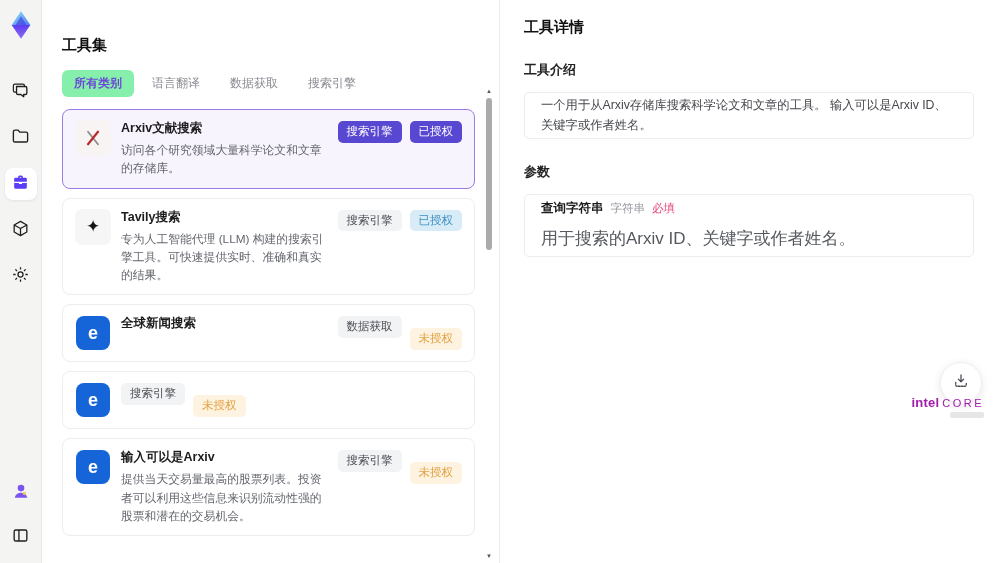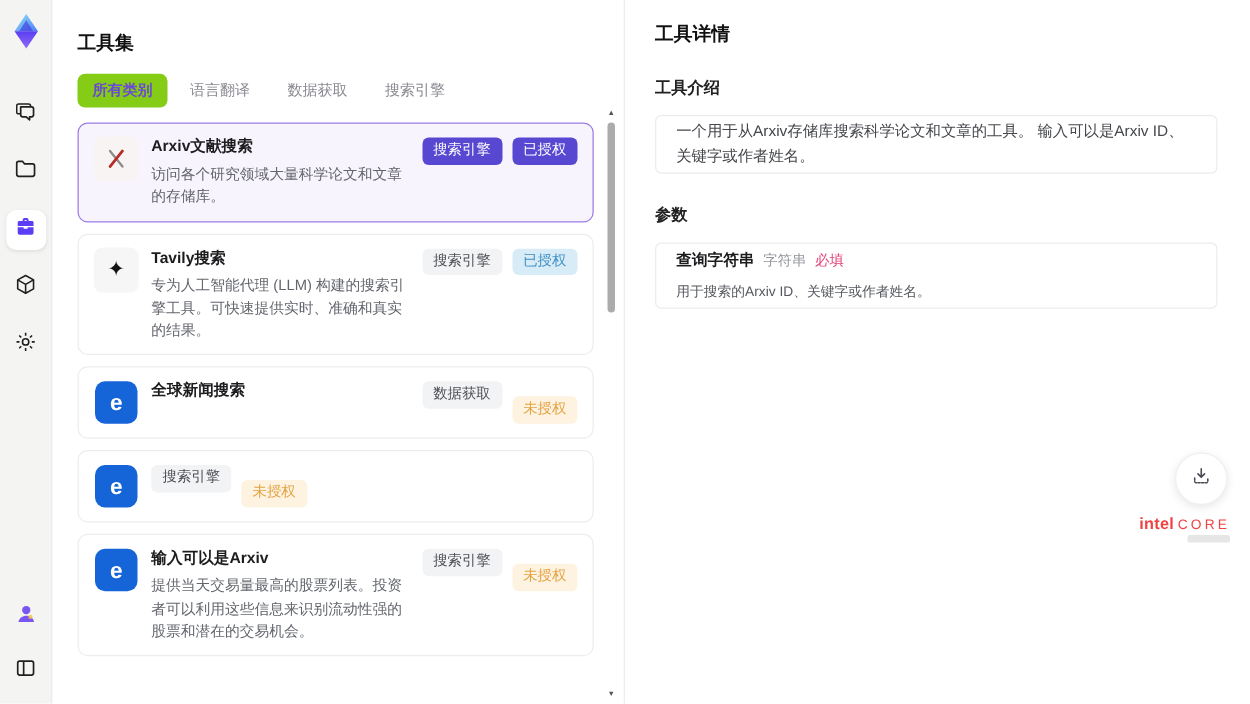--- a/index.html
+++ b/index.html
@@ -21,29 +21,29 @@
     width:32px; height:32px; display:flex; align-items:center; justify-content:center;
     border-radius:8px; cursor:pointer;
   }
   .rail-btn.active { background:#ffffff; box-shadow:0 1px 3px rgba(0,0,0,.08); }
   .rail-spacer { flex:1; }
   .rail-bottom { display:flex; flex-direction:column; align-items:center; gap:12px; }
 
   
   .list-panel {
     width:458px; height:563px; background:#fff; border-right:1px solid #ececec;
-    position:relative; padding:25px 24px 0 20px; flex-shrink:0;
+    position:relative; padding:36px 24px 0 20px; flex-shrink:0;
   }
   .panel-title { font-size:15px; font-weight:bold; color:#111; }
   .tabs { display:flex; align-items:center; gap:6px; margin-top:15px; }
   .tab {
     font-size:12px; color:#8a8a92; padding:5px 12px; border-radius:6px; cursor:pointer;
     white-space:nowrap;
   }
-  .tab.active { background:#84cc16; color:#6c48d6; font-weight:bold; }
+  .tab.active { background:#86efac; color:#6c48d6; font-weight:bold; }
 
   .tool-list { margin-top:12px; display:flex; flex-direction:column; gap:9px; }
   .tool-card {
     background:#fff; border:1px solid #ededf1; border-radius:8px;
     padding:10px 12px; display:flex; gap:10px; cursor:pointer;
   }
   .tool-card.selected { background:#f8f4fe; border:1.5px solid #9b7ce8; }
   .tool-icon {
     width:36px; height:36px; border-radius:7px; background:#f6f6f6;
     display:flex; align-items:center; justify-content:center; flex-shrink:0;
@@ -80,30 +80,30 @@
   .detail-title { font-size:15px; font-weight:bold; color:#111; }
   .section-heading { font-size:13px; font-weight:bold; color:#222; margin-top:24px; }
   .detail-card {
     margin-top:13px; border:1px solid #ececee; border-radius:5px; background:#fff;
     padding:3px 16px; font-size:12.3px; color:#45474c; line-height:1.6;
   }
   .param-line { display:flex; align-items:baseline; gap:7px; }
   .param-name { font-size:12.5px; font-weight:bold; color:#1c1c1e; }
   .param-type { font-size:11.5px; color:#94969c; }
   .param-required { font-size:11.5px; color:#e0457b; }
-  .param-desc { font-size:11px; color:#55585e; margin-top:7px; }
+  .param-desc { font-size:17px; color:#55585e; margin-top:7px; }
 
   
   .download-fab {
     position:absolute; right:18px; bottom:38px; width:42px; height:42px; border-radius:50%;
     background:#fff; border:1px solid #f0f0f0; box-shadow:0 2px 8px rgba(0,0,0,.10);
     display:flex; align-items:center; justify-content:center; cursor:pointer;
   }
   .intel-brand {
-    position:absolute; right:16px; bottom:8px; text-align:right; color:#ef4444;
+    position:absolute; right:16px; bottom:24px; text-align:right; color:#a21caf;
     user-select:none;
   }
   .intel-row { display:flex; align-items:baseline; gap:3px; justify-content:flex-end; }
   .intel-word { font-size:13px; font-weight:bold; letter-spacing:.2px; }
   .core-word { font-size:11px; letter-spacing:2.5px; font-weight:400; }
   .intel-sub { width:34px; height:6px; background:#d9d9d9; opacity:.65; border-radius:2px; margin:2px 0 0 auto; }
 </style>
 </head>
 <body>
 

